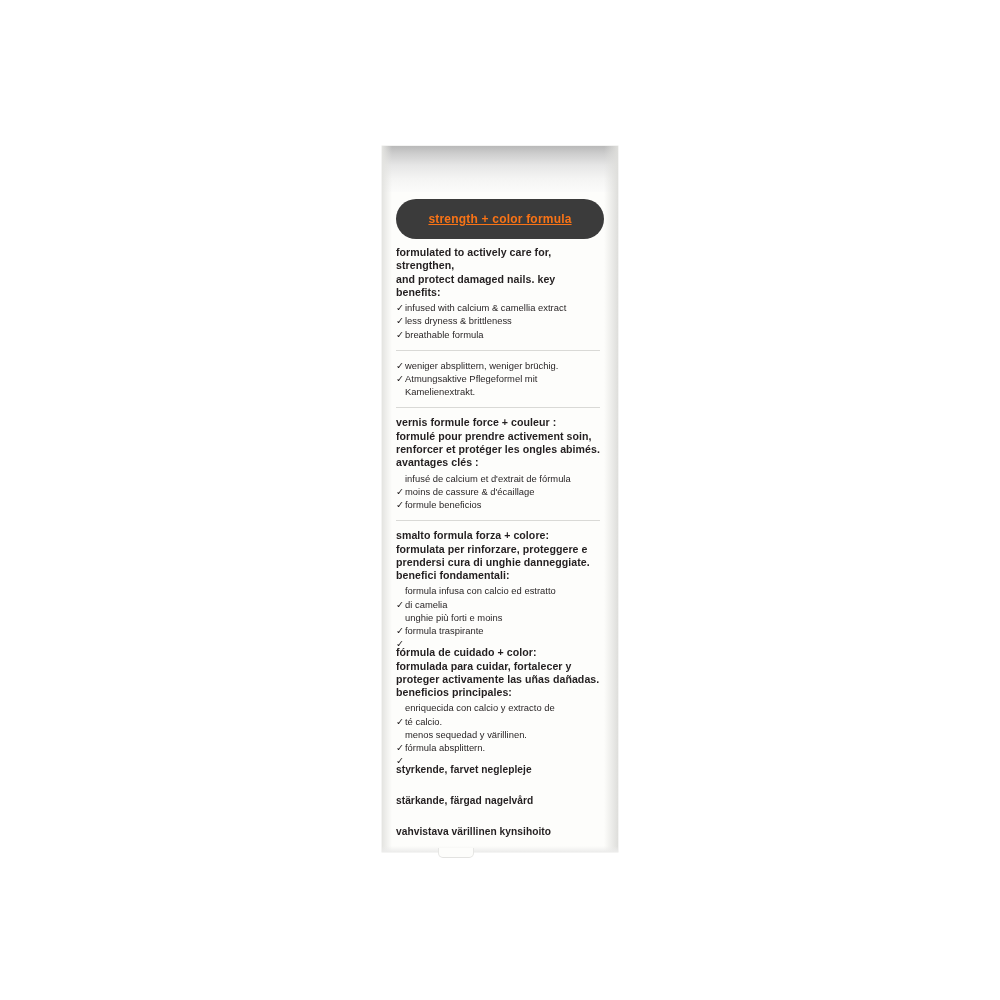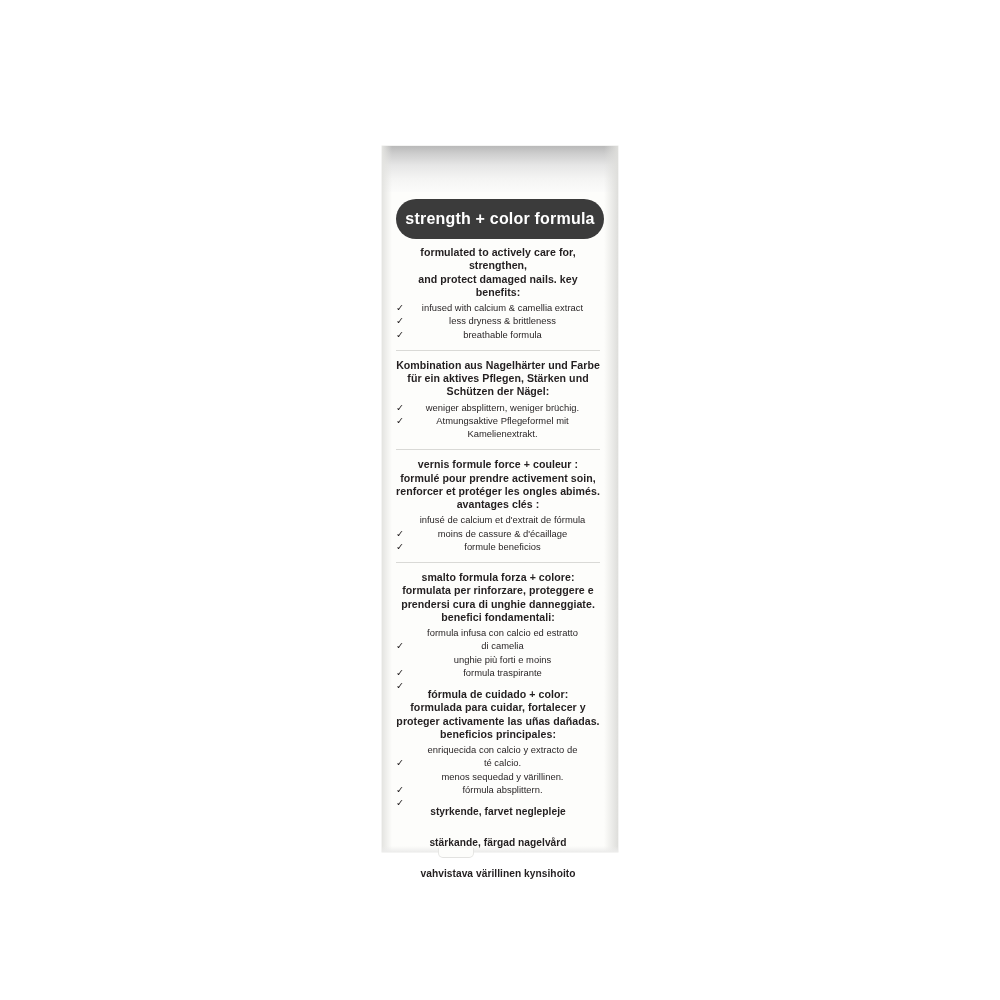--- a/index.html
+++ b/index.html
@@ -85,35 +85,35 @@
     top: 53px;
     width: 208px;
     height: 40px;
     background: #3b3b3b;
     border-radius: 20px;
     display: flex;
     align-items: center;
     justify-content: center;
   }
   .pill-text {
-    color: #ffffff;
-    font-size: 16px;
+    color: #f97316;
+    font-size: 12px;
     font-weight: bold;
     letter-spacing: 0.2px;
     white-space: nowrap;
+    text-decoration: underline;
   }
 
   
   .content {
     position: absolute;
     left: 14px;
     top: 100px;
     width: 204px;
     color: #231f20;
-    text-align: center;
   }
 
   .block { margin-bottom: 9px; }
 
   .head {
     font-size: 10.6px;
     font-weight: bold;
     line-height: 13.3px;
     letter-spacing: 0.05px;
     margin: 0;
@@ -174,21 +174,20 @@
         <div class="block">
           <div class="head">formulated to actively care for, strengthen,<br>and protect damaged nails. key benefits:</div>
           <div class="bullets">
             <div class="bullet"><span class="tick">✓</span><span>infused with calcium &amp; camellia extract</span></div>
             <div class="bullet"><span class="tick">✓</span><span>less dryness &amp; brittleness</span></div>
             <div class="bullet"><span class="tick">✓</span><span>breathable formula</span></div>
           </div>
         </div>
         <div class="sep"></div>
         <div class="block">
-          <div class="head">Kombination aus Nagelhärter und Farbe<br>für ein aktives Pflegen, Stärken und<br>Schützen der Nägel:</div>
           <div class="bullets">
             <div class="bullet"><span class="tick">✓</span><span>weniger absplittern, weniger brüchig.</span></div>
             <div class="bullet"><span class="tick">✓</span><span>Atmungsaktive Pflegeformel mit Kamelienextrakt.</span></div>
           </div>
         </div>
         <div class="sep"></div>
         <div class="block">
           <div class="head">vernis formule force + couleur :<br>formulé pour prendre activement soin,<br>renforcer et protéger les ongles abimés.<br>avantages clés :</div>
           <div class="bullets">
             <div class="bullet no-tick"><span class="tick"></span><span>infusé de calcium et d'extrait de fórmula</span></div>

